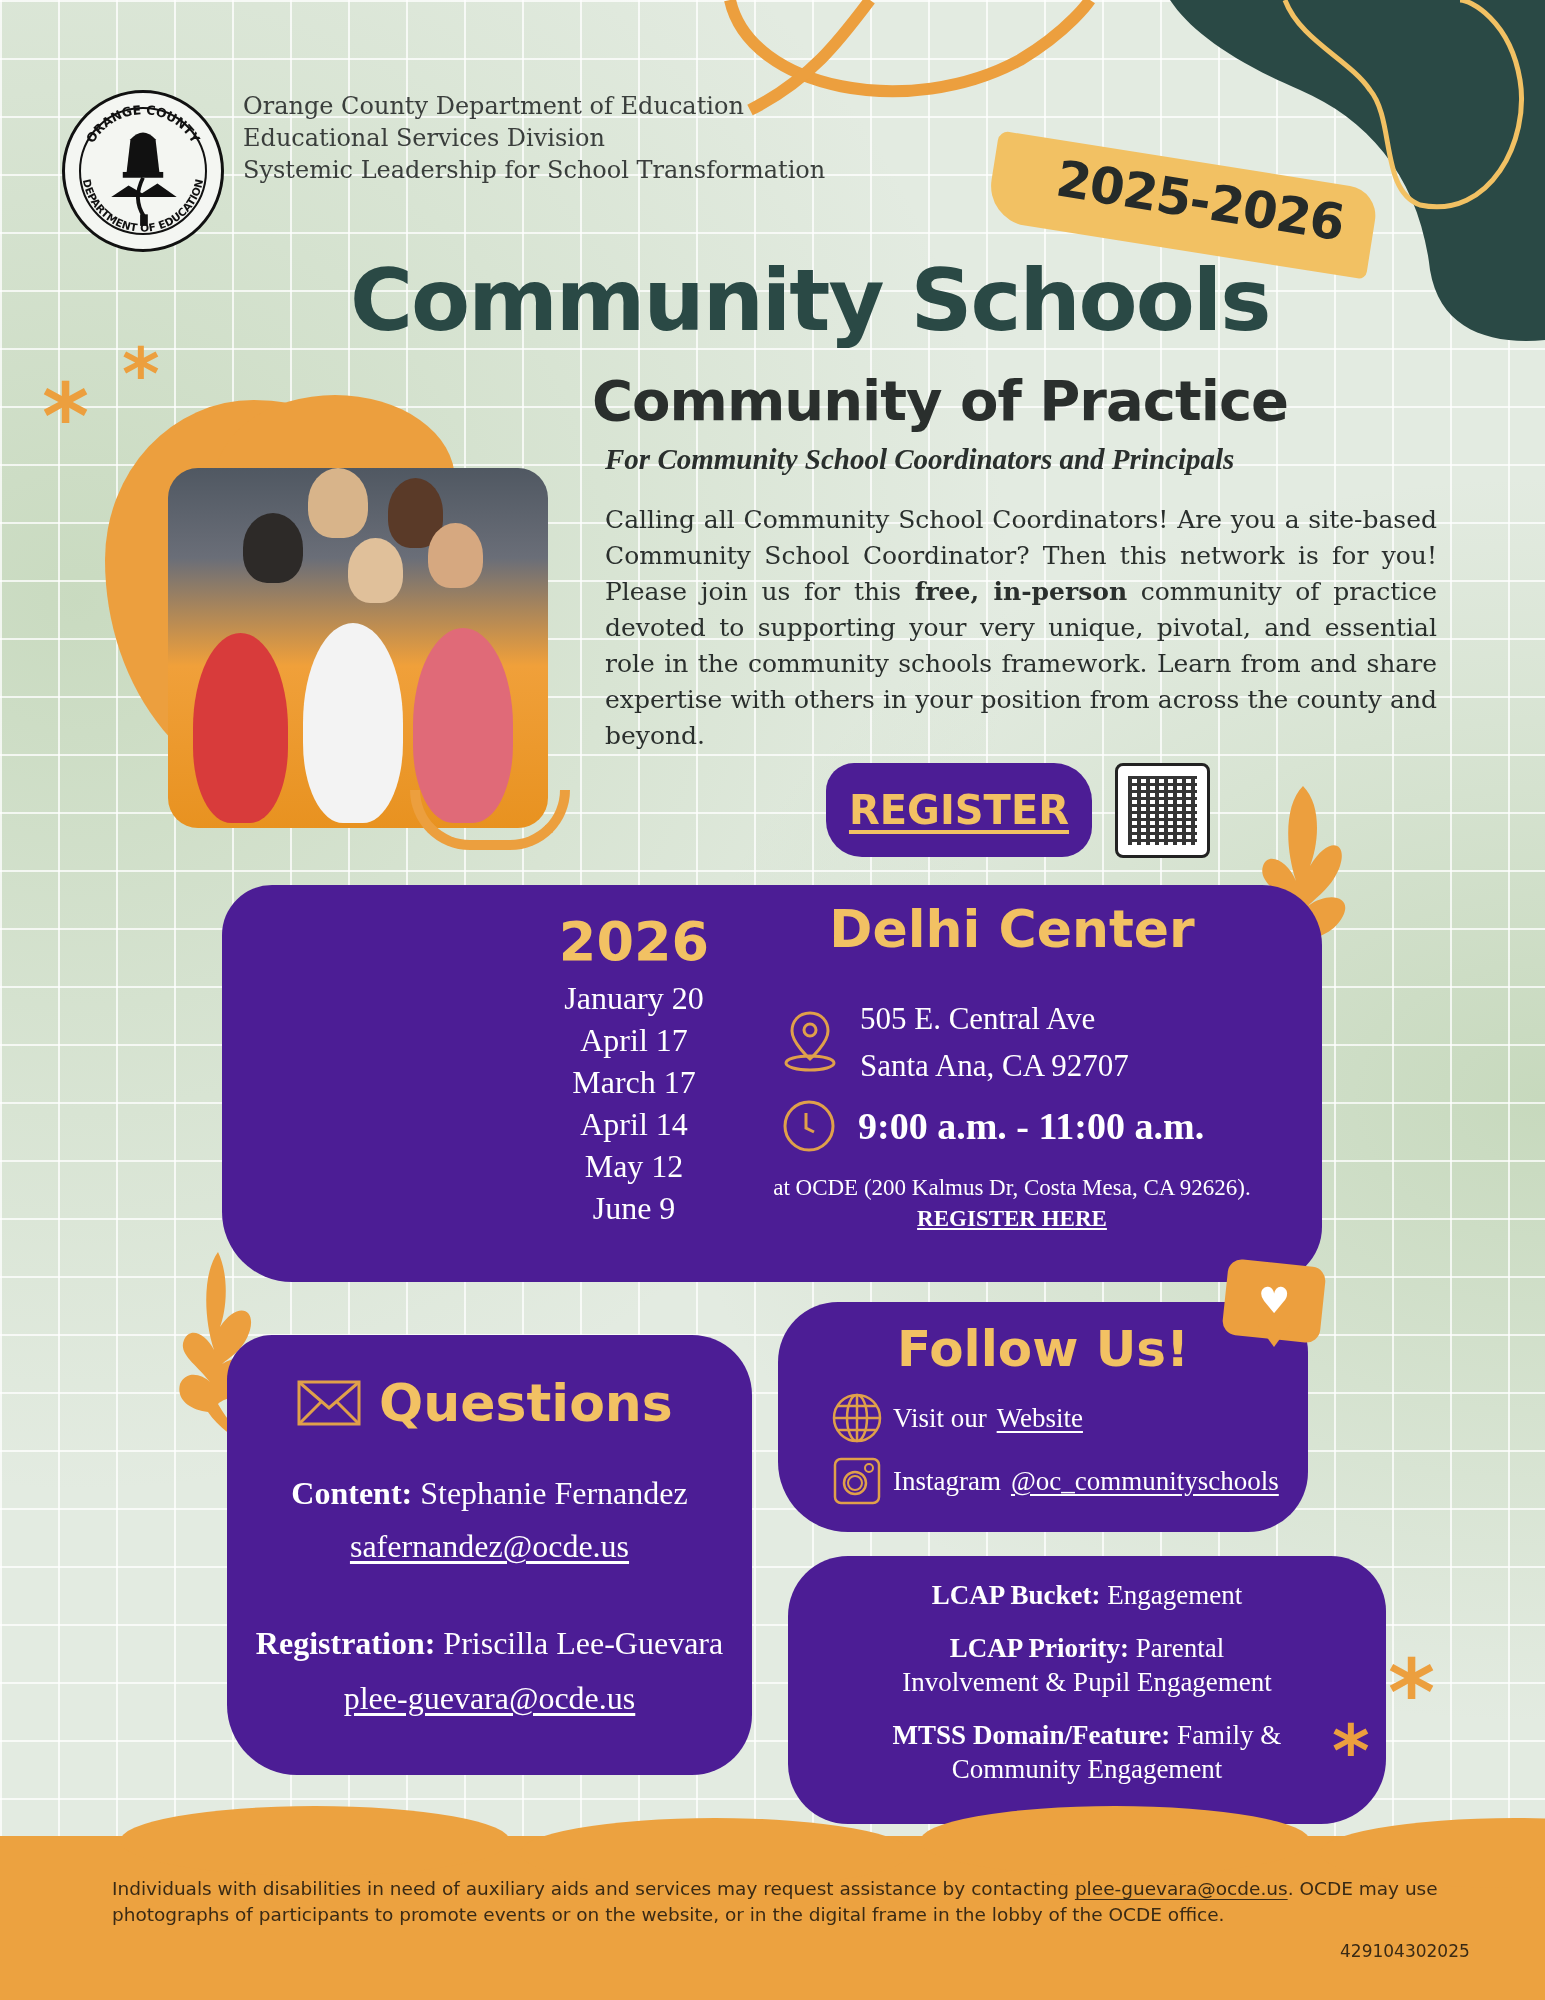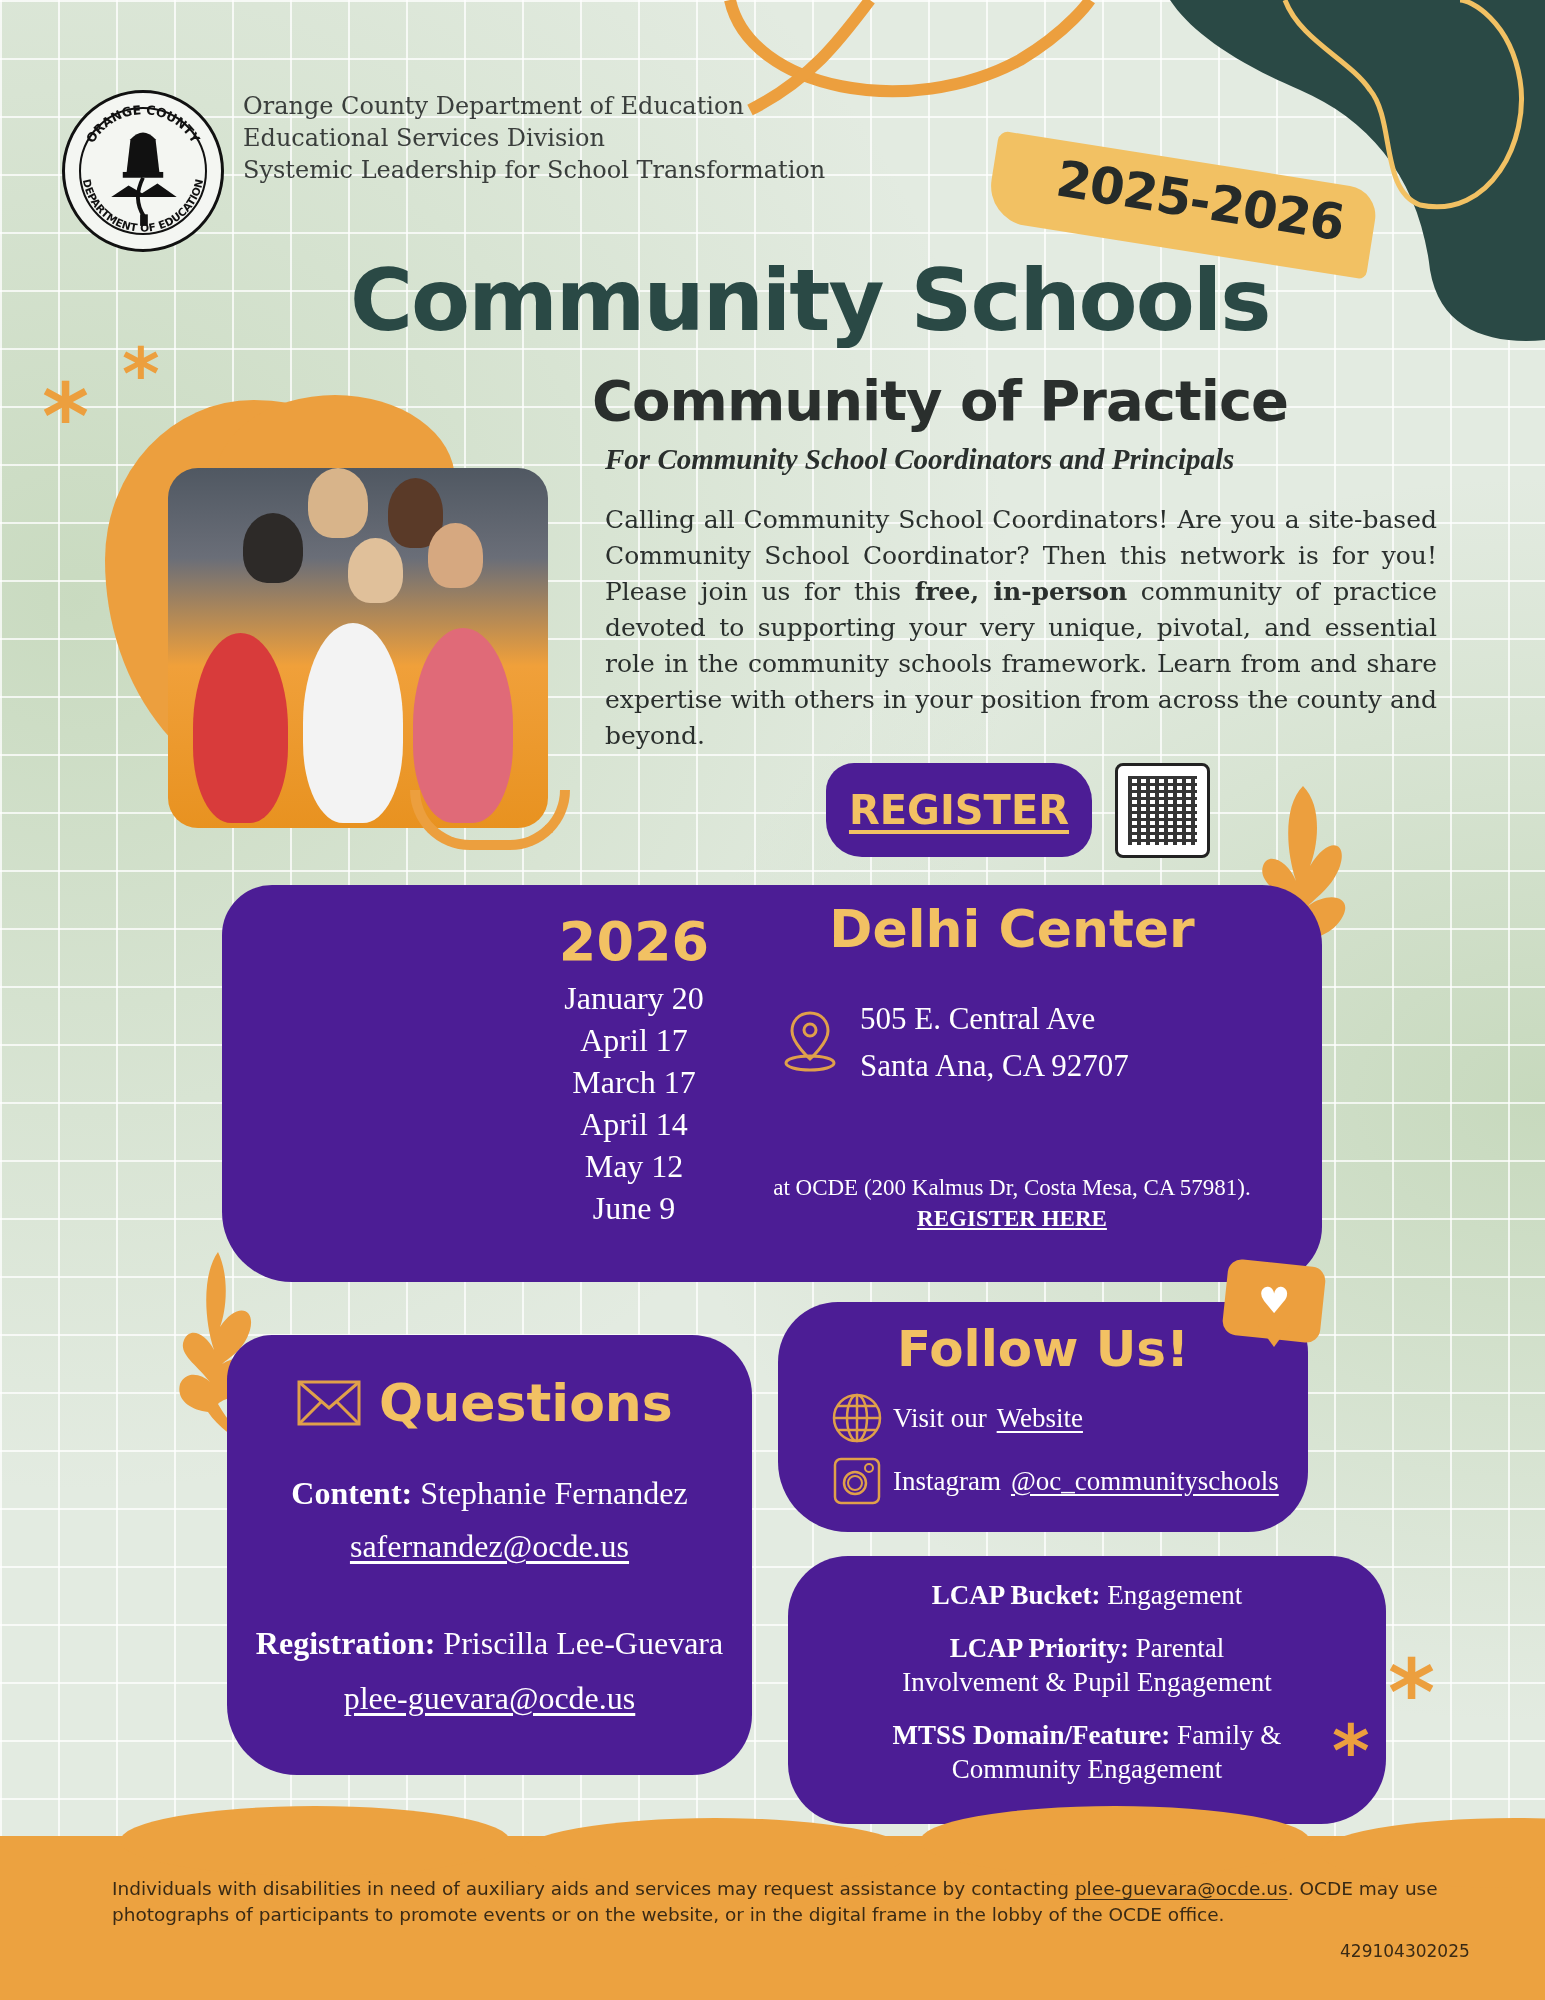--- a/index.html
+++ b/index.html
@@ -216,22 +216,29 @@
       <svg width="56" height="64" viewBox="0 0 56 64" style="margin-top:14px;">
         <path d="M28,4 C16,4 10,13 10,22 C10,34 28,50 28,50 C28,50 46,34 46,22 C46,13 40,4 28,4 Z" stroke="#e0a04a" stroke-width="3" fill="none"></path>
         <circle cx="28" cy="21" r="6" stroke="#e0a04a" stroke-width="3" fill="none"></circle>
         <ellipse cx="28" cy="54" rx="24" ry="7" stroke="#e0a04a" stroke-width="3" fill="none"></ellipse>
       </svg>
       <div>
         <div class="addr-text">505 E. Central Ave</div>
         <div class="addr-text">Santa Ana, CA 92707</div>
       </div>
     </div>
+    <div class="time-row">
+      <svg width="54" height="54" viewBox="0 0 54 54">
+        <circle cx="27" cy="27" r="24" stroke="#e0a04a" stroke-width="3" fill="none"></circle>
+        <path d="M24,14 L24,29 L32,33" stroke="#e0a04a" stroke-width="3" fill="none"></path>
+      </svg>
+      <div class="time-text">9:00 a.m. - 11:00 a.m.</div>
+    </div>
     <div class="note">
-      <div>at OCDE (200 Kalmus Dr, Costa Mesa, CA 57981).</div>
+      <div>at OCDE (200 Kalmus Dr, Costa Mesa, CA 92626).</div>
       <div class="note-link">REGISTER HERE</div>
     </div>
   </div>
 </div>
 
 <svg class="abs leaf" style="left:168px;top:1252px;" width="100" height="200" viewBox="0 0 100 200">
   <path d="M50,0 C62,25 58,60 52,75 C68,50 88,55 82,78 C76,98 62,105 54,112 C72,100 95,108 86,126 C76,146 58,144 50,152 C60,170 75,185 90,198 C70,190 50,175 40,160 C22,158 8,148 12,132 C18,118 34,122 42,130 C28,112 10,102 16,88 C22,74 38,82 46,98 C36,68 34,22 50,0 Z" fill="#ec9f3e"></path>
 </svg>
 
 <div class="abs questions green">

